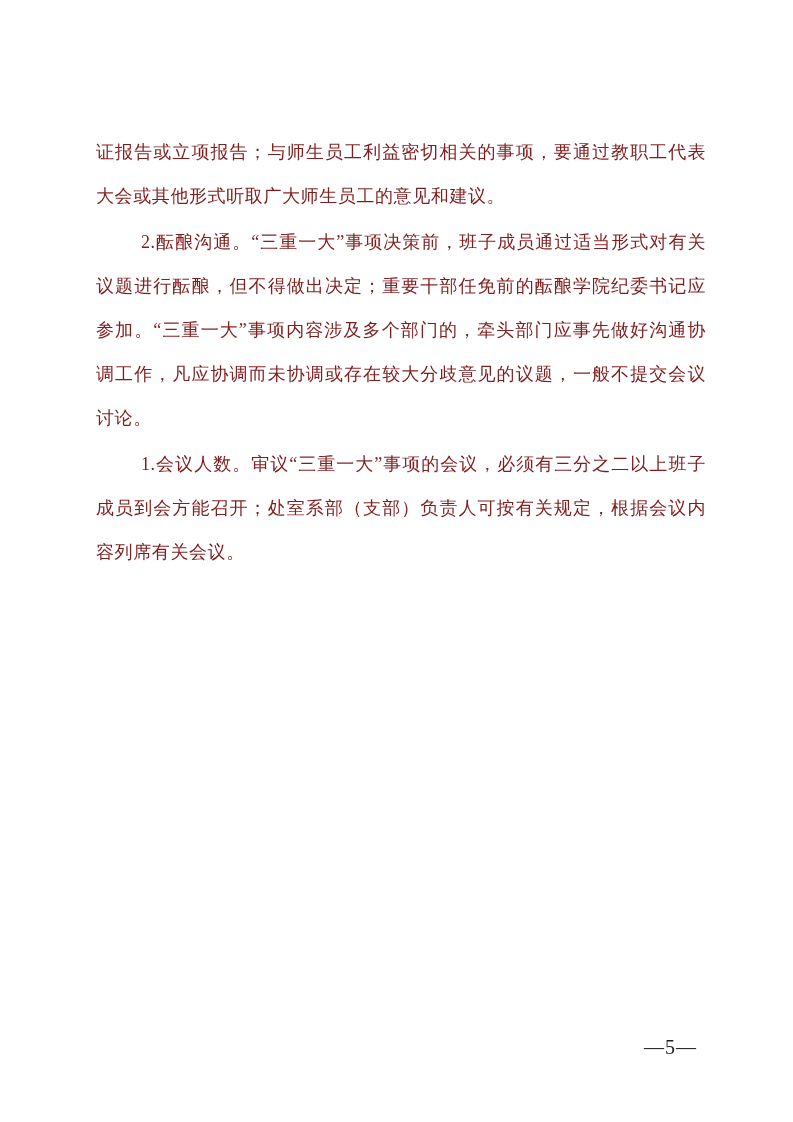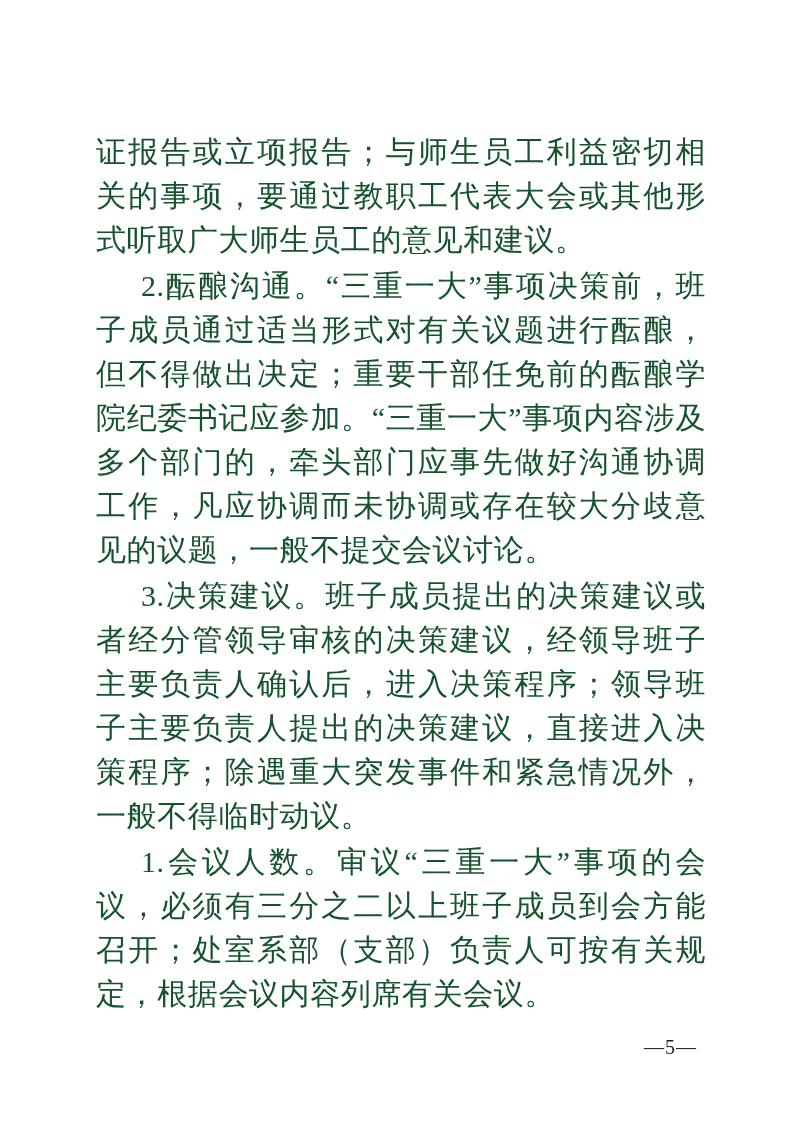--- a/index.html
+++ b/index.html
@@ -24,26 +24,26 @@
     background: #ffffff;
   }
   .content {
     position: absolute;
     left: 96px;
     top: 130px;
     width: 610px;
   }
   p.para {
     margin: 0 0 2px 0;
-    font-size: 30px;
+    font-size: 18px;
     line-height: 44px;
     letter-spacing: 0.6px;
     text-align: justify;
     text-justify: inter-ideograph;
-    color: #14532d;
+    color: #7f1d1d;
   }
   p.indent {
     text-indent: 45px;
     font-family: Liberation Serif, serif;
   }
   .footer {
     position: absolute;
     left: 0;
     top: 1036px;
     width: 793px;
@@ -55,18 +55,17 @@
     letter-spacing: 1px;
   }
 </style>
 </head>
 <body>
 
 <div class="page">
   <div class="content">
     <p class="para">证报告或立项报告；与师生员工利益密切相关的事项，要通过教职工代表大会或其他形式听取广大师生员工的意见和建议。</p>
     <p class="para indent">2.酝酿沟通。“三重一大”事项决策前，班子成员通过适当形式对有关议题进行酝酿，但不得做出决定；重要干部任免前的酝酿学院纪委书记应参加。“三重一大”事项内容涉及多个部门的，牵头部门应事先做好沟通协调工作，凡应协调而未协调或存在较大分歧意见的议题，一般不提交会议讨论。</p>
-    <p class="para indent">3.决策建议。班子成员提出的决策建议或者经分管领导审核的决策建议，经领导班子主要负责人确认后，进入决策程序；领导班子主要负责人提出的决策建议，直接进入决策程序；除遇重大突发事件和紧急情况外，一般不得临时动议。</p>
     <p class="para indent">1.会议人数。审议“三重一大”事项的会议，必须有三分之二以上班子成员到会方能召开；处室系部（支部）负责人可按有关规定，根据会议内容列席有关会议。</p>
 
   </div>
   <div class="footer">—5—</div>
 </div>
 
 </body></html>

